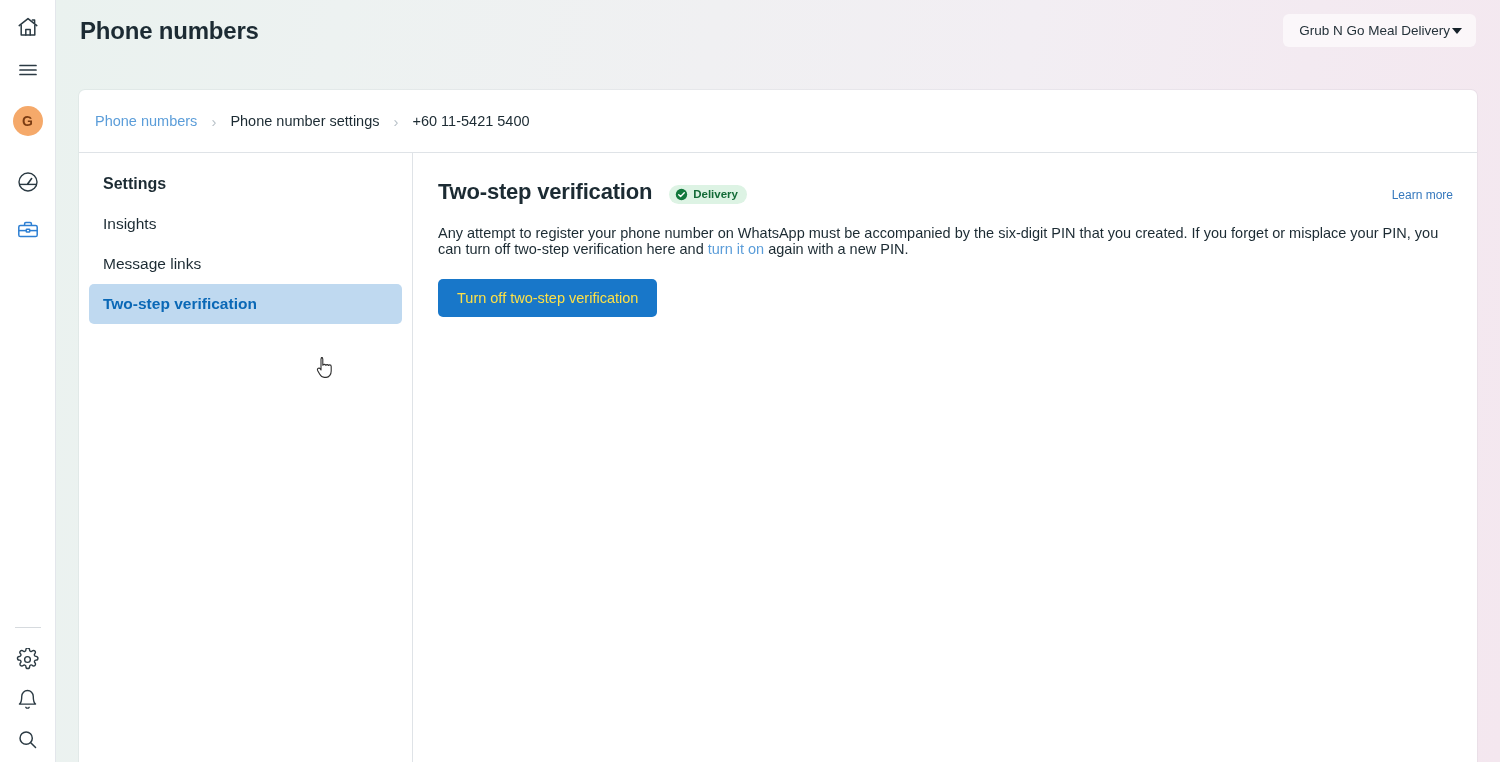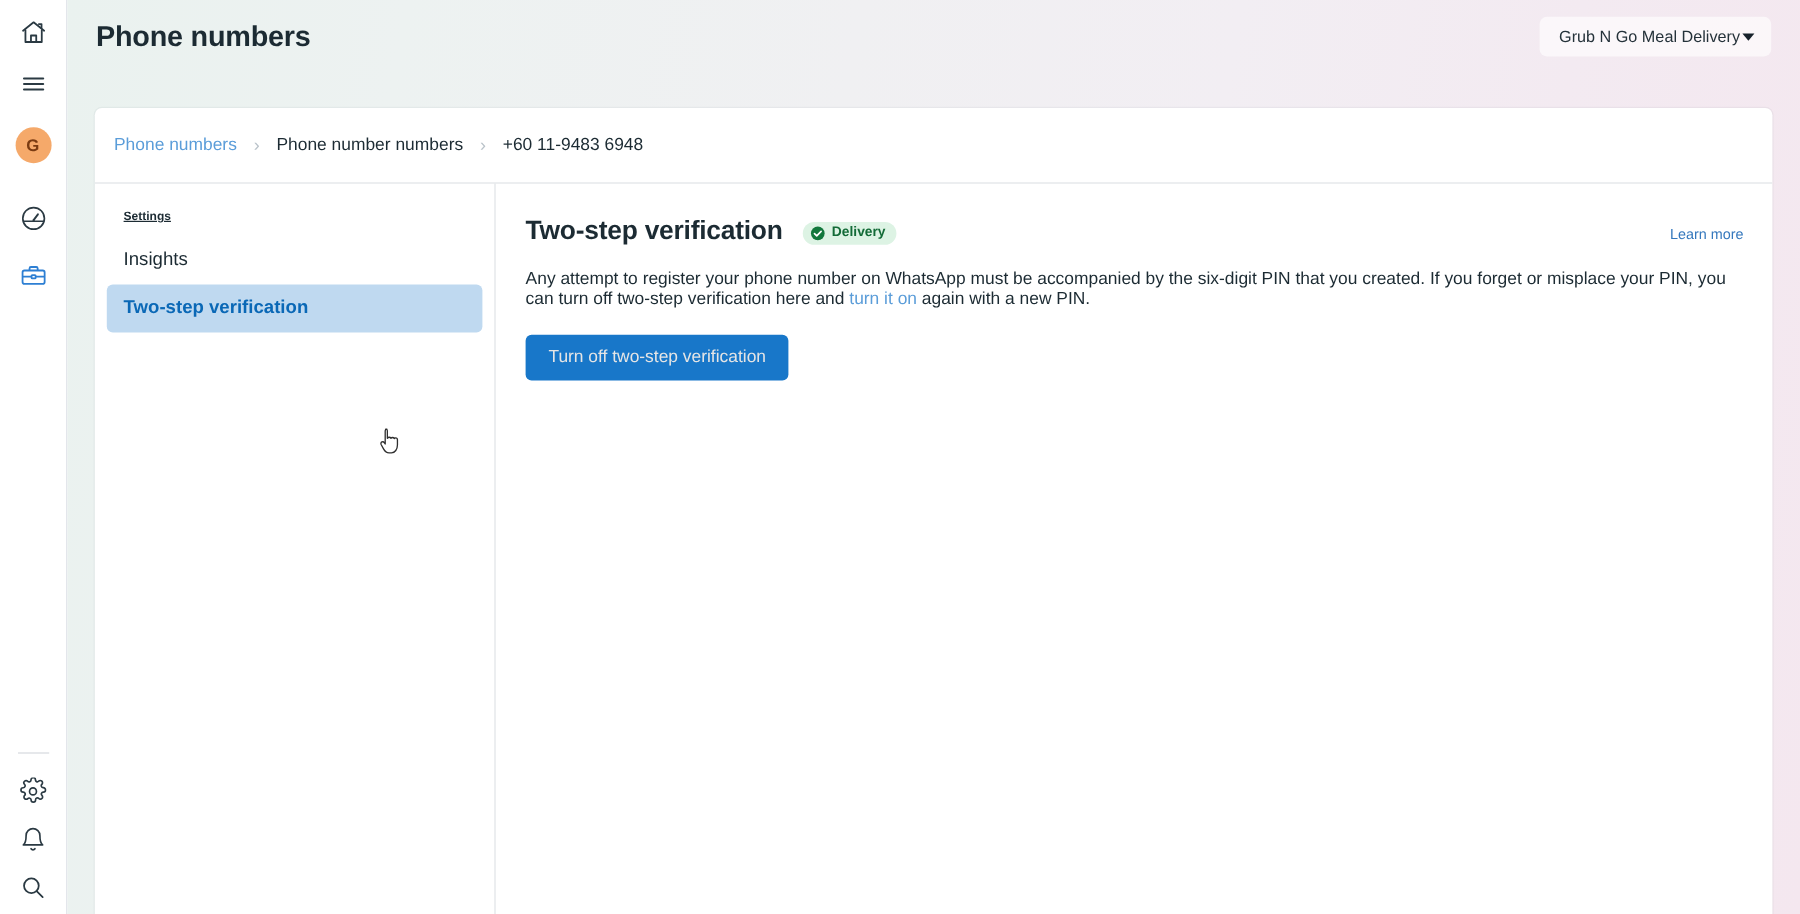--- a/index.html
+++ b/index.html
@@ -163,25 +163,24 @@
   }
 
   
   .settings-nav {
     width: 334px;
     flex: 0 0 334px;
     border-right: 1px solid #dfe3e7;
     padding: 22px 10px 0 10px;
   }
   .settings-heading {
-    font-size: 10px;
+    font-size: 16px;
     font-weight: bold;
     color: #1c2b33;
     padding: 0 0 11px 14px;
-    text-decoration: underline;
   }
   .nav-item {
     font-size: 15.5px;
     color: #1c2b33;
     padding: 11px 14px;
     border-radius: 5px;
     cursor: pointer;
     position: relative;
   }
   .nav-item.selected {
@@ -237,21 +236,21 @@
     color: #1c2b33;
     max-width: 1022px;
   }
   .inline-link {
     color: #5b9dd9;
     cursor: pointer;
   }
   .primary-btn {
     margin-top: 22px;
     background: #1877c9;
-    color: #e5e5e5;
+    color: #fde047;
     border: none;
     border-radius: 5px;
     font-size: 14.5px;
     font-family: "Liberation Sans", sans-serif;
     padding: 11px 19px;
     cursor: pointer;
   }
 
   
   .cursor-pointer-gfx {
@@ -344,30 +343,31 @@
         <span>Grub N Go Meal Delivery</span>
         <span class="caret"></span>
       </div>
     </div>
 
     <div class="card">
 
       <div class="breadcrumb">
         <span class="bc-link">Phone numbers</span>
         <span class="bc-sep">›</span>
-        <span class="bc-plain">Phone number numbers</span>
+        <span class="bc-plain">Phone number settings</span>
         <span class="bc-sep">›</span>
-        <span class="bc-plain">+60 11-9483 6948</span>
+        <span class="bc-plain">+60 11-5421 5400</span>
       </div>
 
       <div class="card-split">
 
         <div class="settings-nav">
           <div class="settings-heading">Settings</div>
           <div class="nav-item">Insights</div>
+          <div class="nav-item">Message links</div>
           <div class="nav-item selected">Two-step verification</div>
         </div>
 
         <div class="content">
           <div class="content-head">
             <div class="head-left">
               <div class="section-title">Two-step verification</div>
               <div class="badge">
                 <svg width="13" height="13" viewBox="0 0 16 16">
                   <circle cx="8" cy="8" r="7" fill="#12783c"></circle>

